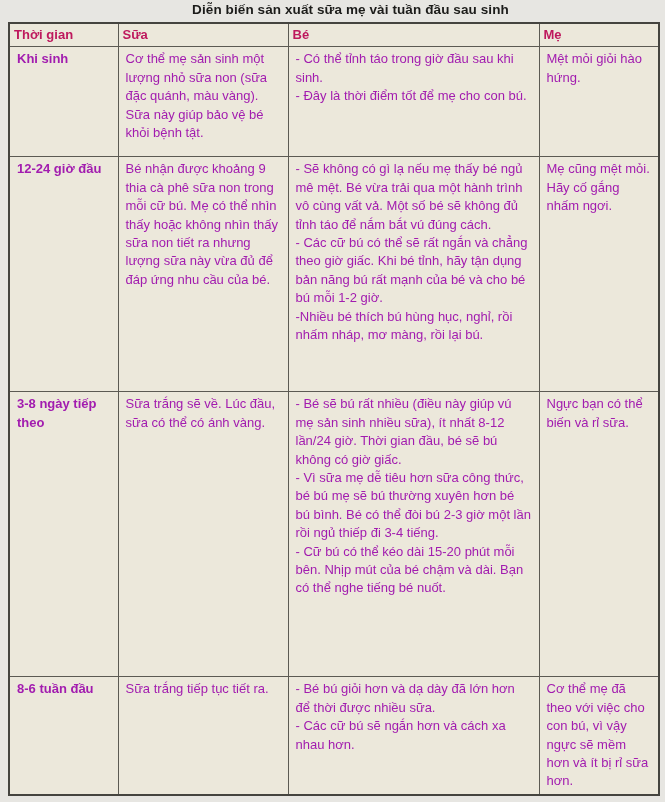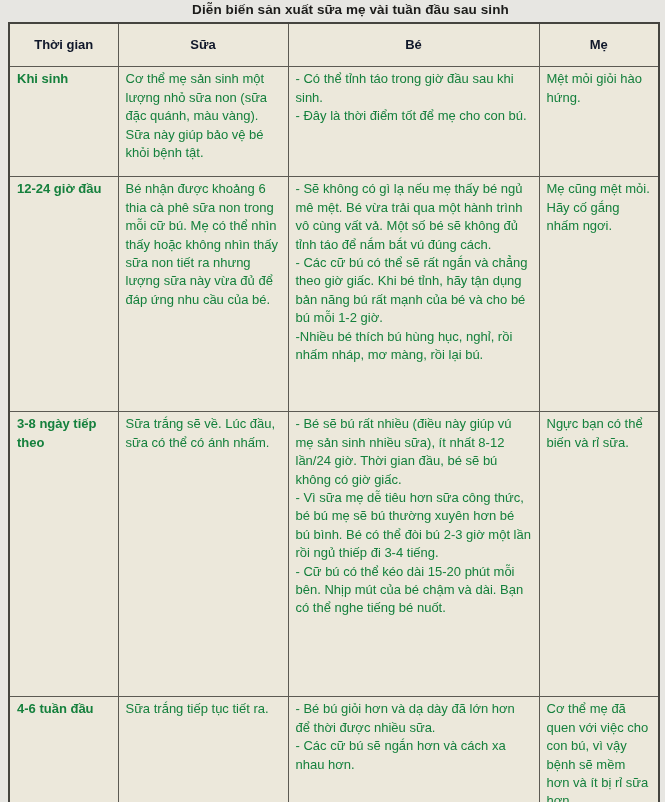--- a/index.html
+++ b/index.html
@@ -41,30 +41,30 @@
     background: #ece8db;
     border: 2px solid #45443f;
   }
   table.milk-table th,
   table.milk-table td {
     border: 1px solid #5c5a53;
     vertical-align: top;
     padding: 3px 7px 3px 7px;
     font-size: 13px;
     line-height: 18.4px;
-    color: #15803d;
+    color: #a21caf;
     white-space: pre-line;
     overflow: hidden;
   }
   table.milk-table th {
-    text-align: center;
+    text-align: left;
     vertical-align: middle;
     font-weight: bold;
-    color: #0f172a;
-    padding: 12px 4px;
+    color: #be185d;
+    padding: 2px 4px;
     white-space: normal;
   }
   td.time-cell {
     font-weight: bold;
     color: #14140f;
   }
   tr.header-row   { height: 23px; }
   tr.row-0 { height: 110px; }
   tr.row-1 { height: 235px; }
   tr.row-2 { height: 285px; }
@@ -99,37 +99,37 @@
     <tbody>
       <tr class="row-0">
         <td class="time-cell">Khi sinh</td>
         <td>Cơ thể mẹ sản sinh một lượng nhỏ sữa non (sữa đặc quánh, màu vàng). Sữa này giúp bảo vệ bé khỏi bệnh tật.</td>
         <td>- Có thể tỉnh táo trong giờ đầu sau khi sinh.
 - Đây là thời điểm tốt để mẹ cho con bú.</td>
         <td>Mệt mỏi giỏi hào hứng.</td>
       </tr>
       <tr class="row-1">
         <td class="time-cell">12-24 giờ đầu</td>
-        <td>Bé nhận được khoảng 6 thia cà phê sữa non trong mỗi cữ bú. Mẹ có thể nhìn thấy hoặc không nhìn thấy sữa non tiết ra nhưng lượng sữa này vừa đủ để đáp ứng nhu cầu của bé.</td>
+        <td>Bé nhận được khoảng 9 thia cà phê sữa non trong mỗi cữ bú. Mẹ có thể nhìn thấy hoặc không nhìn thấy sữa non tiết ra nhưng lượng sữa này vừa đủ để đáp ứng nhu cầu của bé.</td>
         <td>- Sẽ không có gì lạ nếu mẹ thấy bé ngủ mê mệt. Bé vừa trải qua một hành trình vô cùng vất vả. Một số bé sẽ không đủ tỉnh táo để nắm bắt vú đúng cách.
 - Các cữ bú có thể sẽ rất ngắn và chẳng theo giờ giấc. Khi bé tỉnh, hãy tận dụng bản năng bú rất mạnh của bé và cho bé bú mỗi 1-2 giờ.
 -Nhiều bé thích bú hùng hục, nghỉ, rồi nhấm nháp, mơ màng, rồi lại bú.</td>
         <td>Mẹ cũng mệt mỏi. Hãy cố gắng nhấm ngơi.</td>
       </tr>
       <tr class="row-2">
         <td class="time-cell">3-8 ngày tiếp theo</td>
-        <td>Sữa trắng sẽ về. Lúc đầu, sữa có thể có ánh nhấm.</td>
+        <td>Sữa trắng sẽ về. Lúc đầu, sữa có thể có ánh vàng.</td>
         <td>- Bé sẽ bú rất nhiều (điều này giúp vú mẹ sản sinh nhiều sữa), ít nhất 8-12 lần/24 giờ. Thời gian đầu, bé sẽ bú không có giờ giấc.
 - Vì sữa mẹ dễ tiêu hơn sữa công thức, bé bú mẹ sẽ bú thường xuyên hơn bé bú bình. Bé có thể đòi bú 2-3 giờ một lần rồi ngủ thiếp đi 3-4 tiếng.
 - Cữ bú có thể kéo dài 15-20 phút mỗi bên. Nhịp mút của bé chậm và dài. Bạn có thể nghe tiếng bé nuốt.</td>
         <td>Ngực bạn có thể biến và rỉ sữa.</td>
       </tr>
       <tr class="row-3">
-        <td class="time-cell">4-6 tuần đầu</td>
+        <td class="time-cell">8-6 tuần đầu</td>
         <td>Sữa trắng tiếp tục tiết ra.</td>
         <td>- Bé bú giỏi hơn và dạ dày đã lớn hơn để thời được nhiều sữa.
 - Các cữ bú sẽ ngắn hơn và cách xa nhau hơn.</td>
-        <td>Cơ thể mẹ đã quen với việc cho con bú, vì vậy bệnh sẽ mềm hơn và ít bị rỉ sữa hơn.</td>
+        <td>Cơ thể mẹ đã theo với việc cho con bú, vì vậy ngực sẽ mềm hơn và ít bị rỉ sữa hơn.</td>
       </tr>
     </tbody>
   </table>
 
 </div>
 
 </body></html>

